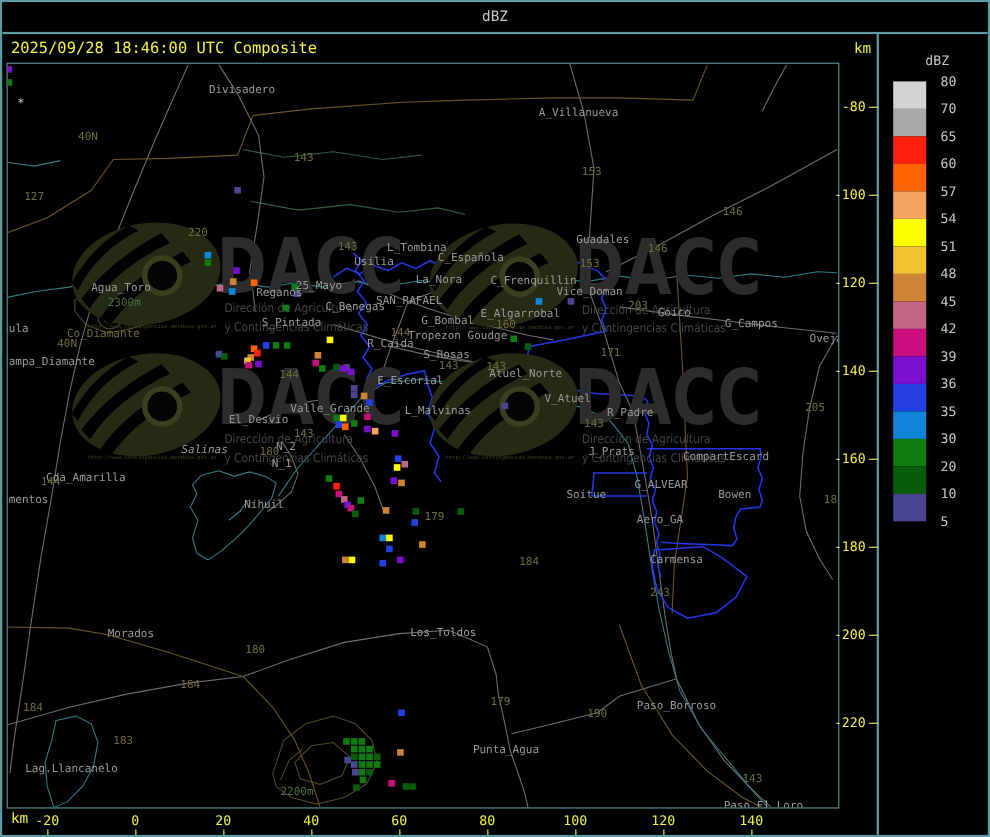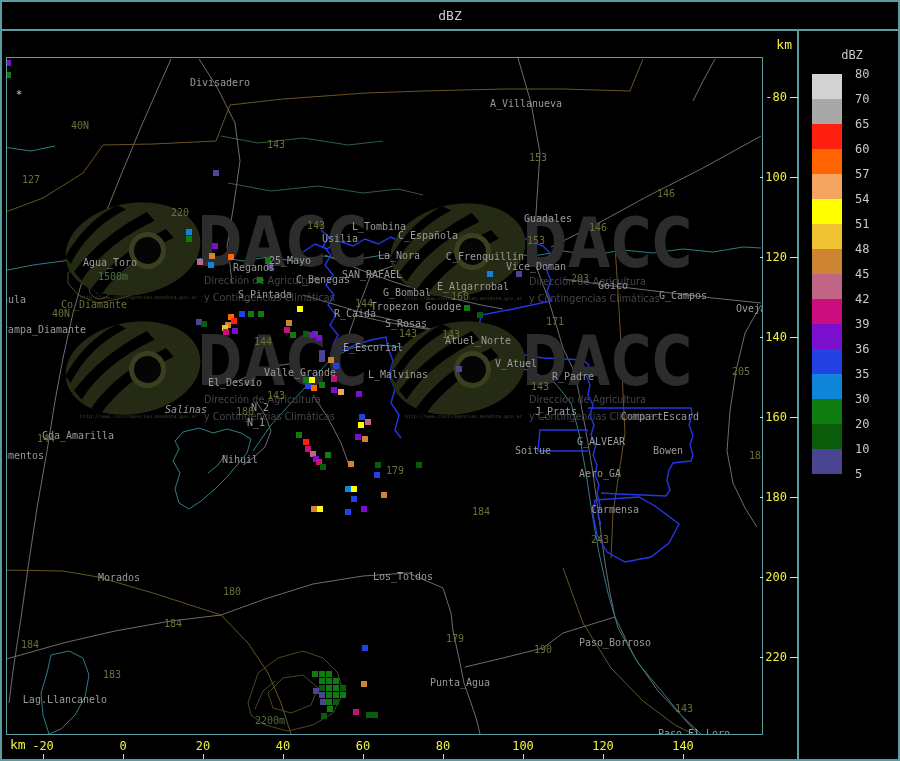--- a/index.html
+++ b/index.html
@@ -57,20 +57,21 @@
 <body>
 
 <div id="root">
 
   <div class="titlebar">
     <span>dBZ</span>
   </div>
 
   <div class="vdivider"></div>
 
+  <div class="timestamp">2025/09/28 18:46:00 UTC Composite</div>
   <div class="km-right">km</div>
   <div class="km-bottom">km</div>
 
   <div class="mapbox">
     <svg class="lines" width="755" height="676" viewBox="4 55 755 676" preserveAspectRatio="none">
 
       <g stroke="#4f4722" fill="none" stroke-width="1">
         <path d="M65,270 L80,258 100,252 120,256 140,252 155,262 150,278 135,290 115,296 95,300 75,292 65,280 Z"></path>
         <circle cx="97" cy="285" r="6"></circle>
         <circle cx="97" cy="285" r="11"></circle>
@@ -339,21 +340,21 @@
         <div class="lbl w" style="left: 12px; top: 36px;">*</div>
         <div class="lbl r" style="left: 73px; top: 67px;">40N</div>
         <div class="lbl r" style="left: 24px; top: 121px;">127</div>
         <div class="lbl r" style="left: 269px; top: 86px;">143</div>
         <div class="lbl r" style="left: 173px; top: 154px;">220</div>
         <div class="lbl r" style="left: 309px; top: 167px;">143</div>
         <div class="lbl r" style="left: 531px; top: 99px;">153</div>
         <div class="lbl r" style="left: 659px; top: 135px;">146</div>
         <div class="lbl r" style="left: 591px; top: 169px;">146</div>
         <div class="lbl r" style="left: 529px; top: 182px;">153</div>
-        <div class="lbl e" style="left: 106px; top: 218px;">1500m</div>
+        <div class="lbl e" style="left: 106px; top: 218px;">2300m</div>
         <div class="lbl r" style="left: 87px; top: 246px;">Co_Diamante</div>
         <div class="lbl r" style="left: 54px; top: 255px;">40N</div>
         <div class="lbl r" style="left: 573px; top: 220px;">203</div>
         <div class="lbl r" style="left: 453px; top: 238px;">160</div>
         <div class="lbl r" style="left: 357px; top: 245px;">144</div>
         <div class="lbl r" style="left: 548px; top: 263px;">171</div>
         <div class="lbl r" style="left: 256px; top: 283px;">144</div>
         <div class="lbl r" style="left: 401px; top: 275px;">143</div>
         <div class="lbl r" style="left: 444px; top: 276px;">143</div>
         <div class="lbl r" style="left: 734px; top: 313px; text-align: right;">205</div>

